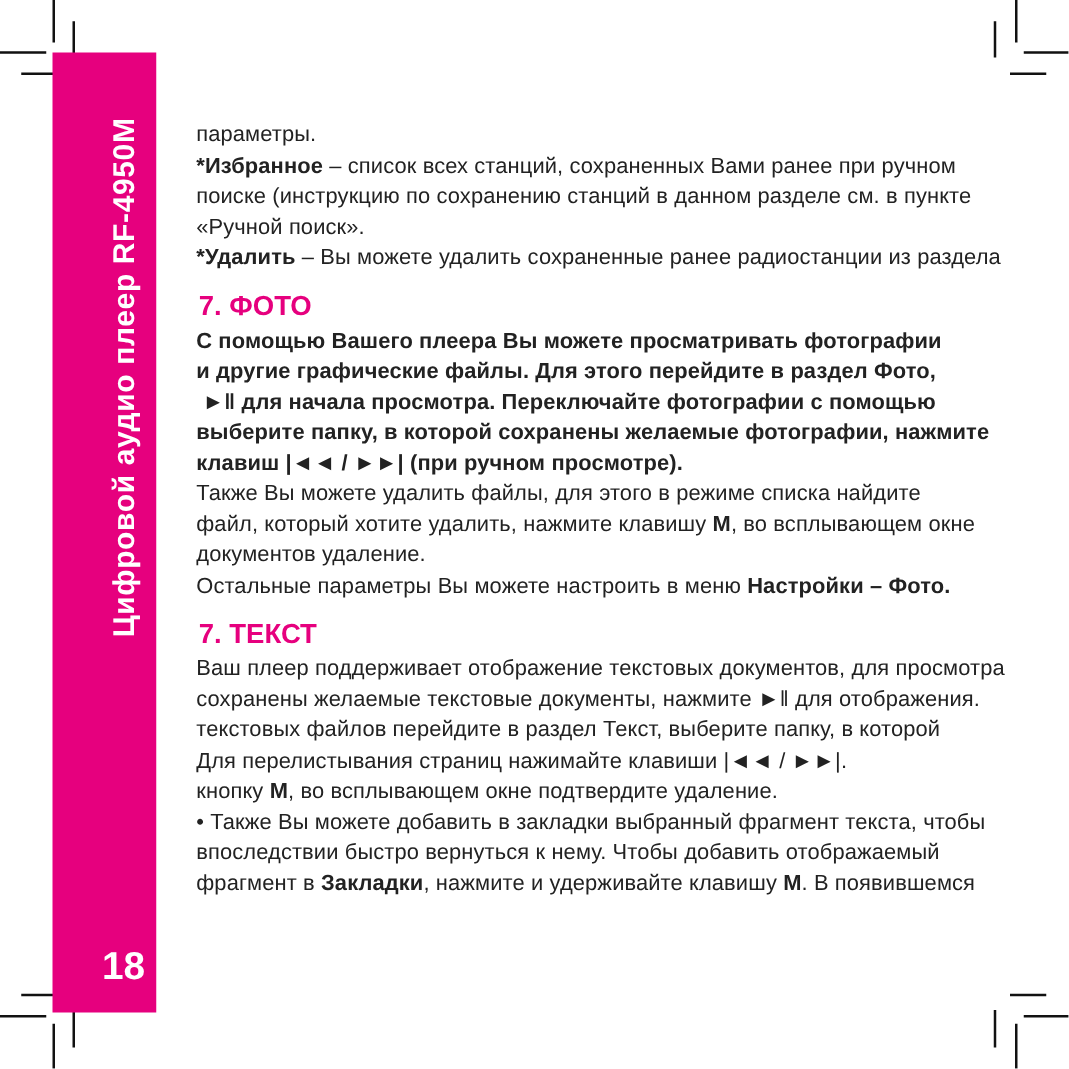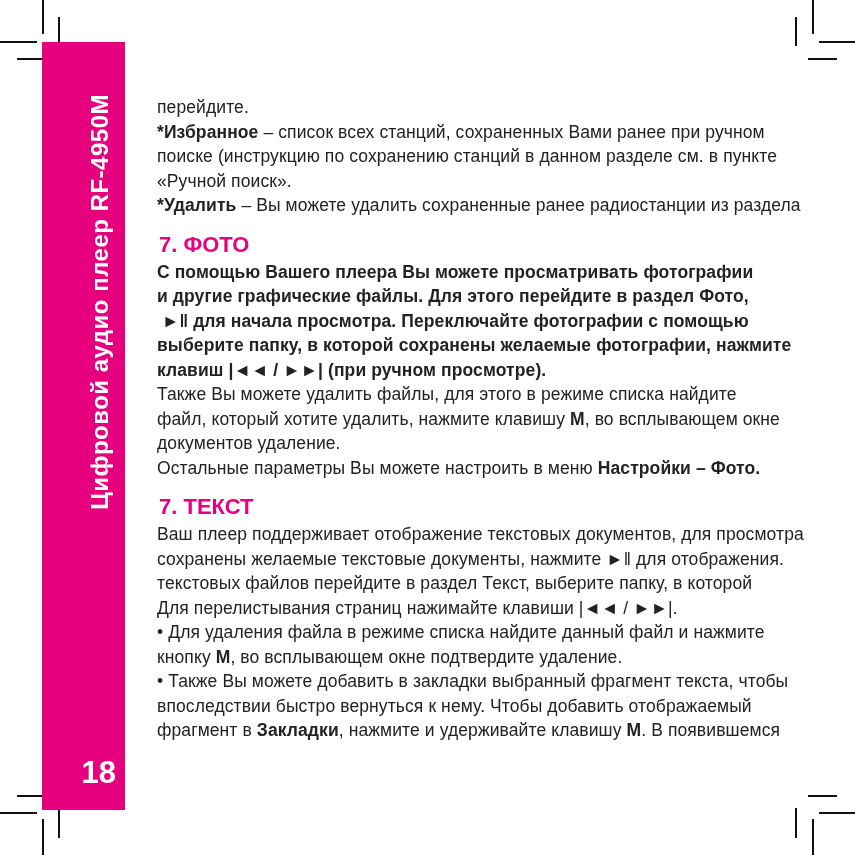--- a/index.html
+++ b/index.html
@@ -104,21 +104,21 @@
   <div class="cm" style="left:812px;top:819px;width:2px;height:36px;"></div>
   <div class="cm" style="left:795px;top:808px;width:2px;height:30px;"></div>
 
   <aside class="sidebar">
     <div class="sidebar-title">Цифровой аудио плеер RF-4950M</div>
     <div class="page-number">18</div>
   </aside>
 
   <main class="content">
       <div class="paragraph">
-        <div class="line"><span>перейдите.</span></div>
+        <div class="line"><span>параметры.</span></div>
         <div class="line"><span class="b">*Избранное</span><span> – список всех станций, сохраненных Вами ранее при ручном</span></div>
         <div class="line"><span>поиске (инструкцию по сохранению станций в данном разделе см. в пункте</span></div>
         <div class="line"><span>«Ручной поиск».</span></div>
         <div class="line"><span class="b">*Удалить</span><span> – Вы можете удалить сохраненные ранее радиостанции из раздела</span></div>
       </div>
       <h2 class="section-heading">7. ФОТО</h2>
       <div class="paragraph">
         <div class="line"><span class="b">С помощью Вашего плеера Вы можете просматривать фотографии</span></div>
         <div class="line"><span class="b">и другие графические файлы. Для этого перейдите в раздел Фото,</span></div>
         <div class="line"><span class="b"> ►‖ для начала просмотра. Переключайте фотографии с помощью</span></div>
@@ -128,21 +128,20 @@
         <div class="line"><span>файл, который хотите удалить, нажмите клавишу </span><span class="b">М</span><span>, во всплывающем окне</span></div>
         <div class="line"><span>документов удаление.</span></div>
         <div class="line"><span>Остальные параметры Вы можете настроить в меню </span><span class="b">Настройки – Фото.</span></div>
       </div>
       <h2 class="section-heading">7. ТЕКСТ</h2>
       <div class="paragraph">
         <div class="line"><span>Ваш плеер поддерживает отображение текстовых документов, для просмотра</span></div>
         <div class="line"><span>сохранены желаемые текстовые документы, нажмите ►‖ для отображения.</span></div>
         <div class="line"><span>текстовых файлов перейдите в раздел Текст, выберите папку, в которой</span></div>
         <div class="line"><span>Для перелистывания страниц нажимайте клавиши |◄◄ / ►►|.</span></div>
-        <div class="line"><span>• Для удаления файла в режиме списка найдите данный файл и нажмите</span></div>
         <div class="line"><span>кнопку </span><span class="b">М</span><span>, во всплывающем окне подтвердите удаление.</span></div>
         <div class="line"><span>• Также Вы можете добавить в закладки выбранный фрагмент текста, чтобы</span></div>
         <div class="line"><span>впоследствии быстро вернуться к нему. Чтобы добавить отображаемый</span></div>
         <div class="line"><span>фрагмент в </span><span class="b">Закладки</span><span>, нажмите и удерживайте клавишу </span><span class="b">М</span><span>. В появившемся</span></div>
       </div>
     </main>
 
 </div>
 
 </body></html>

